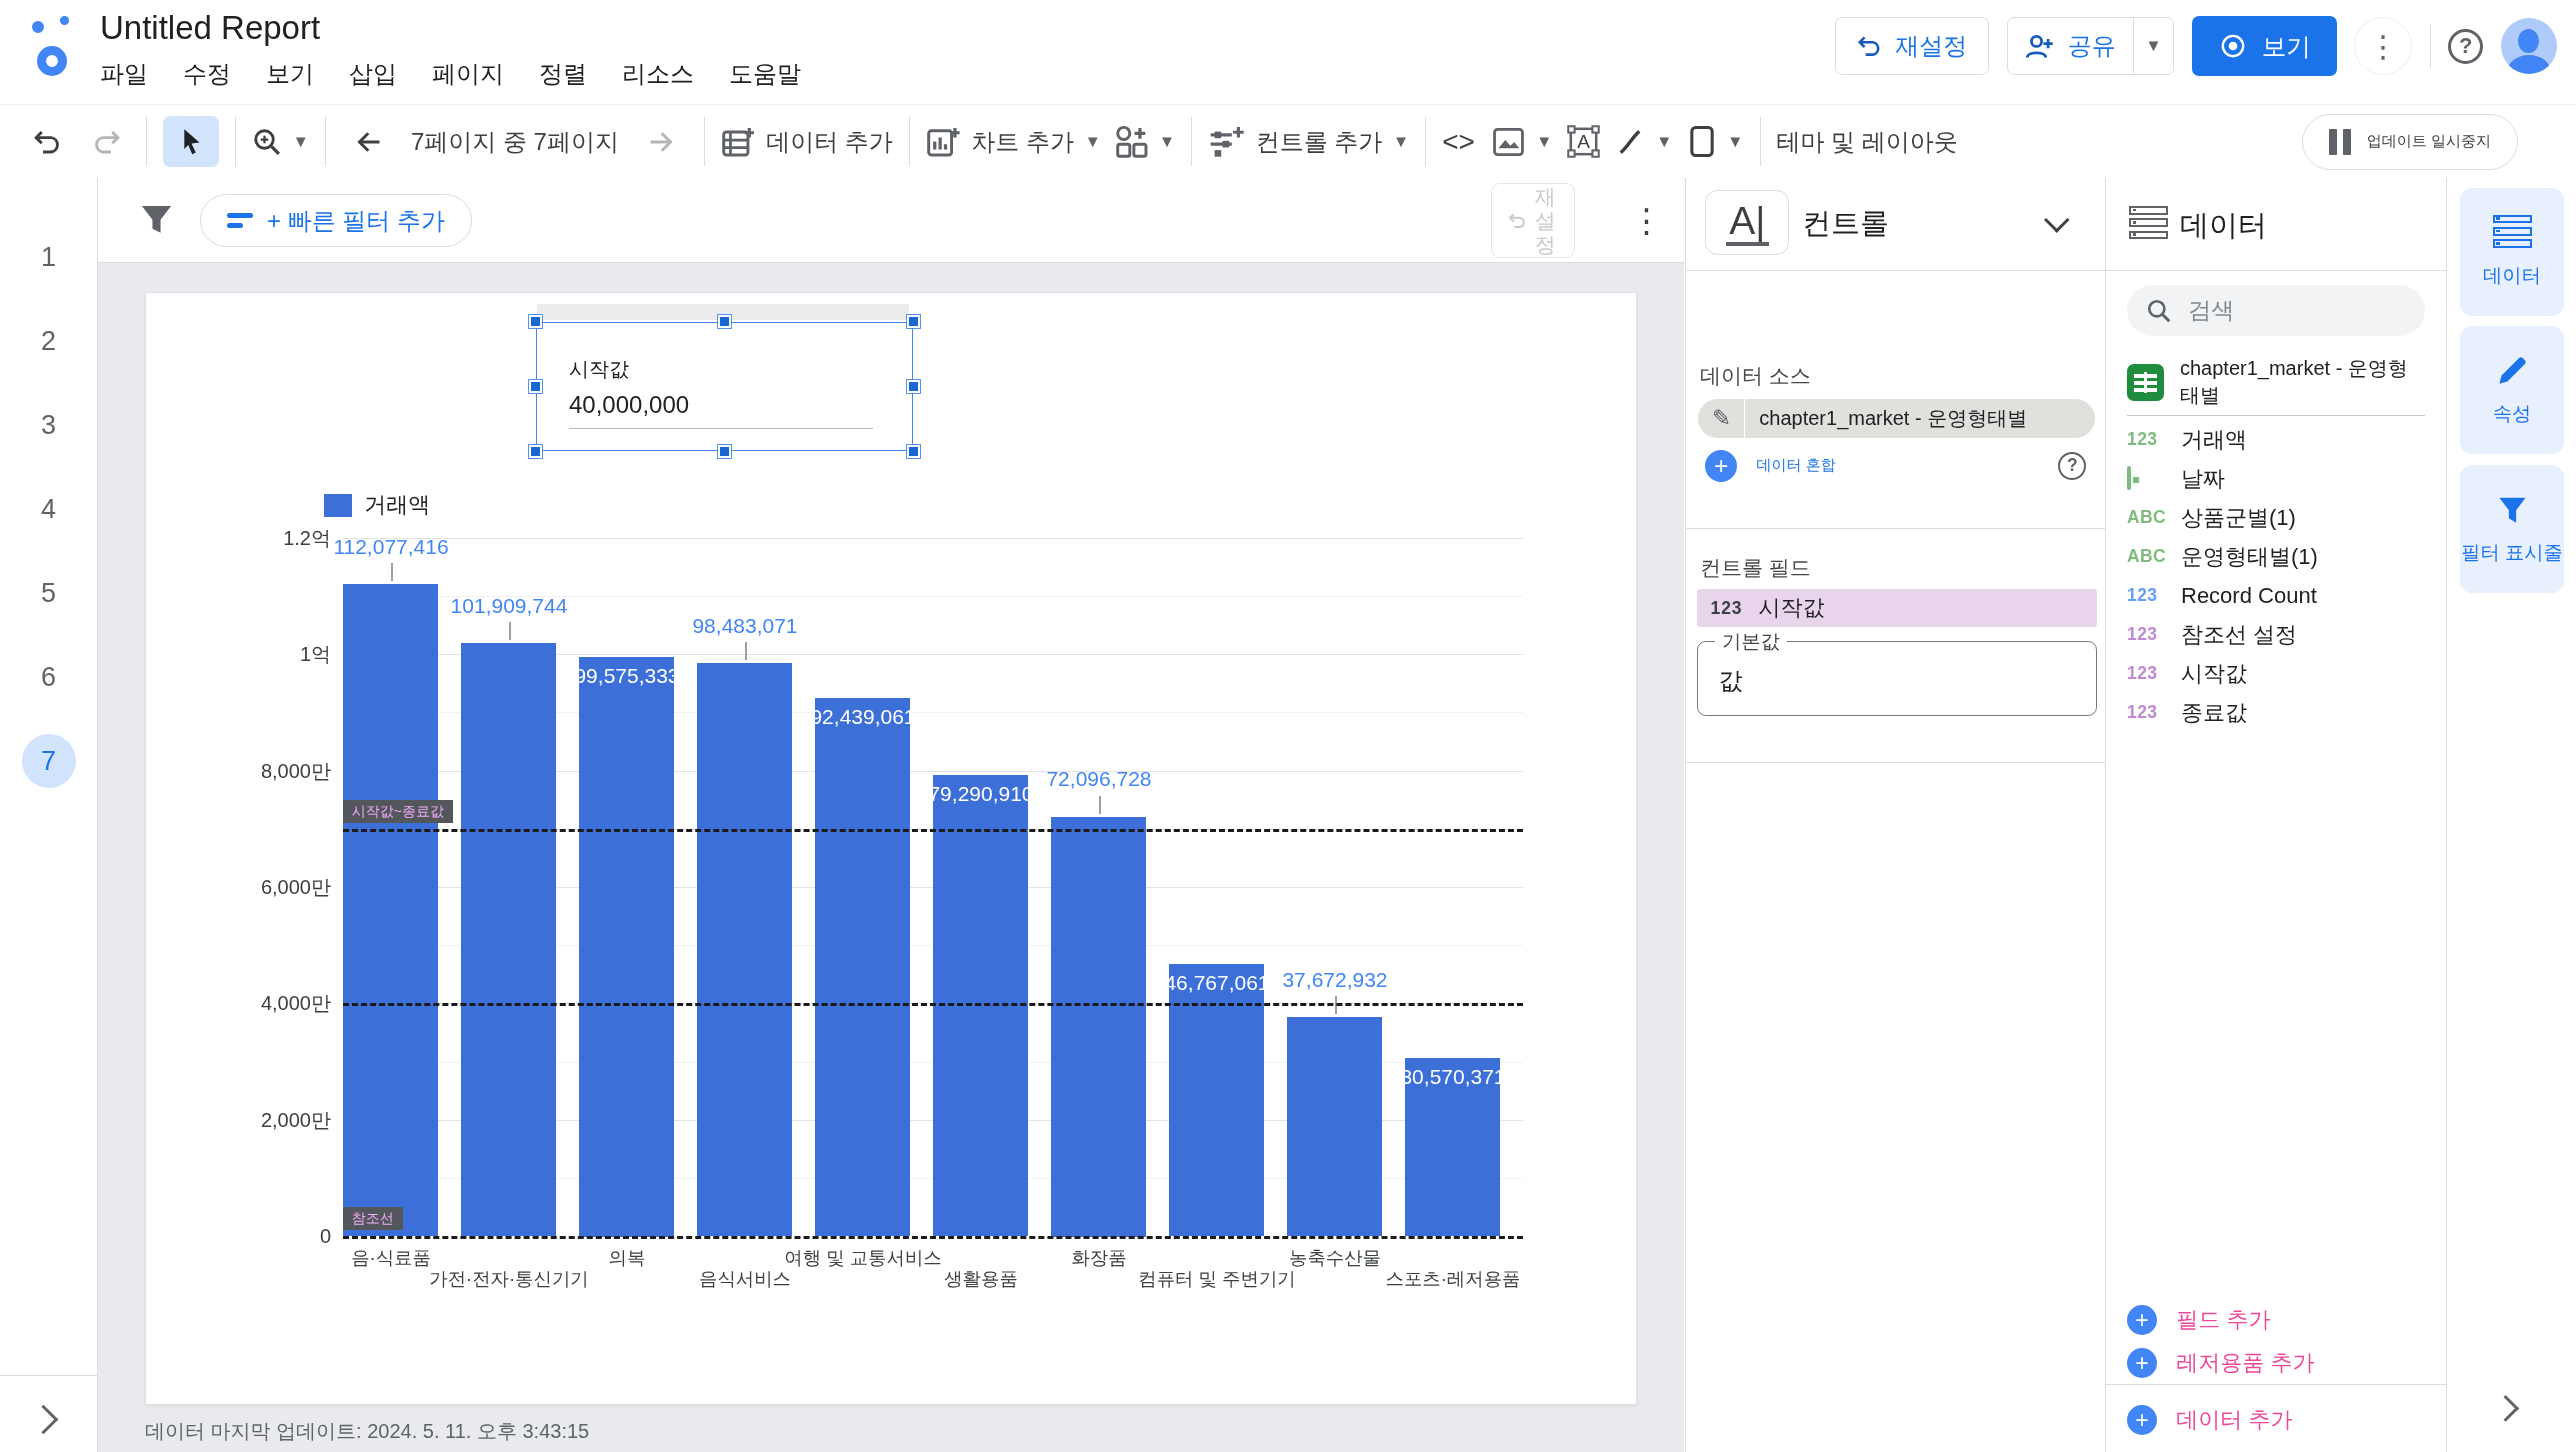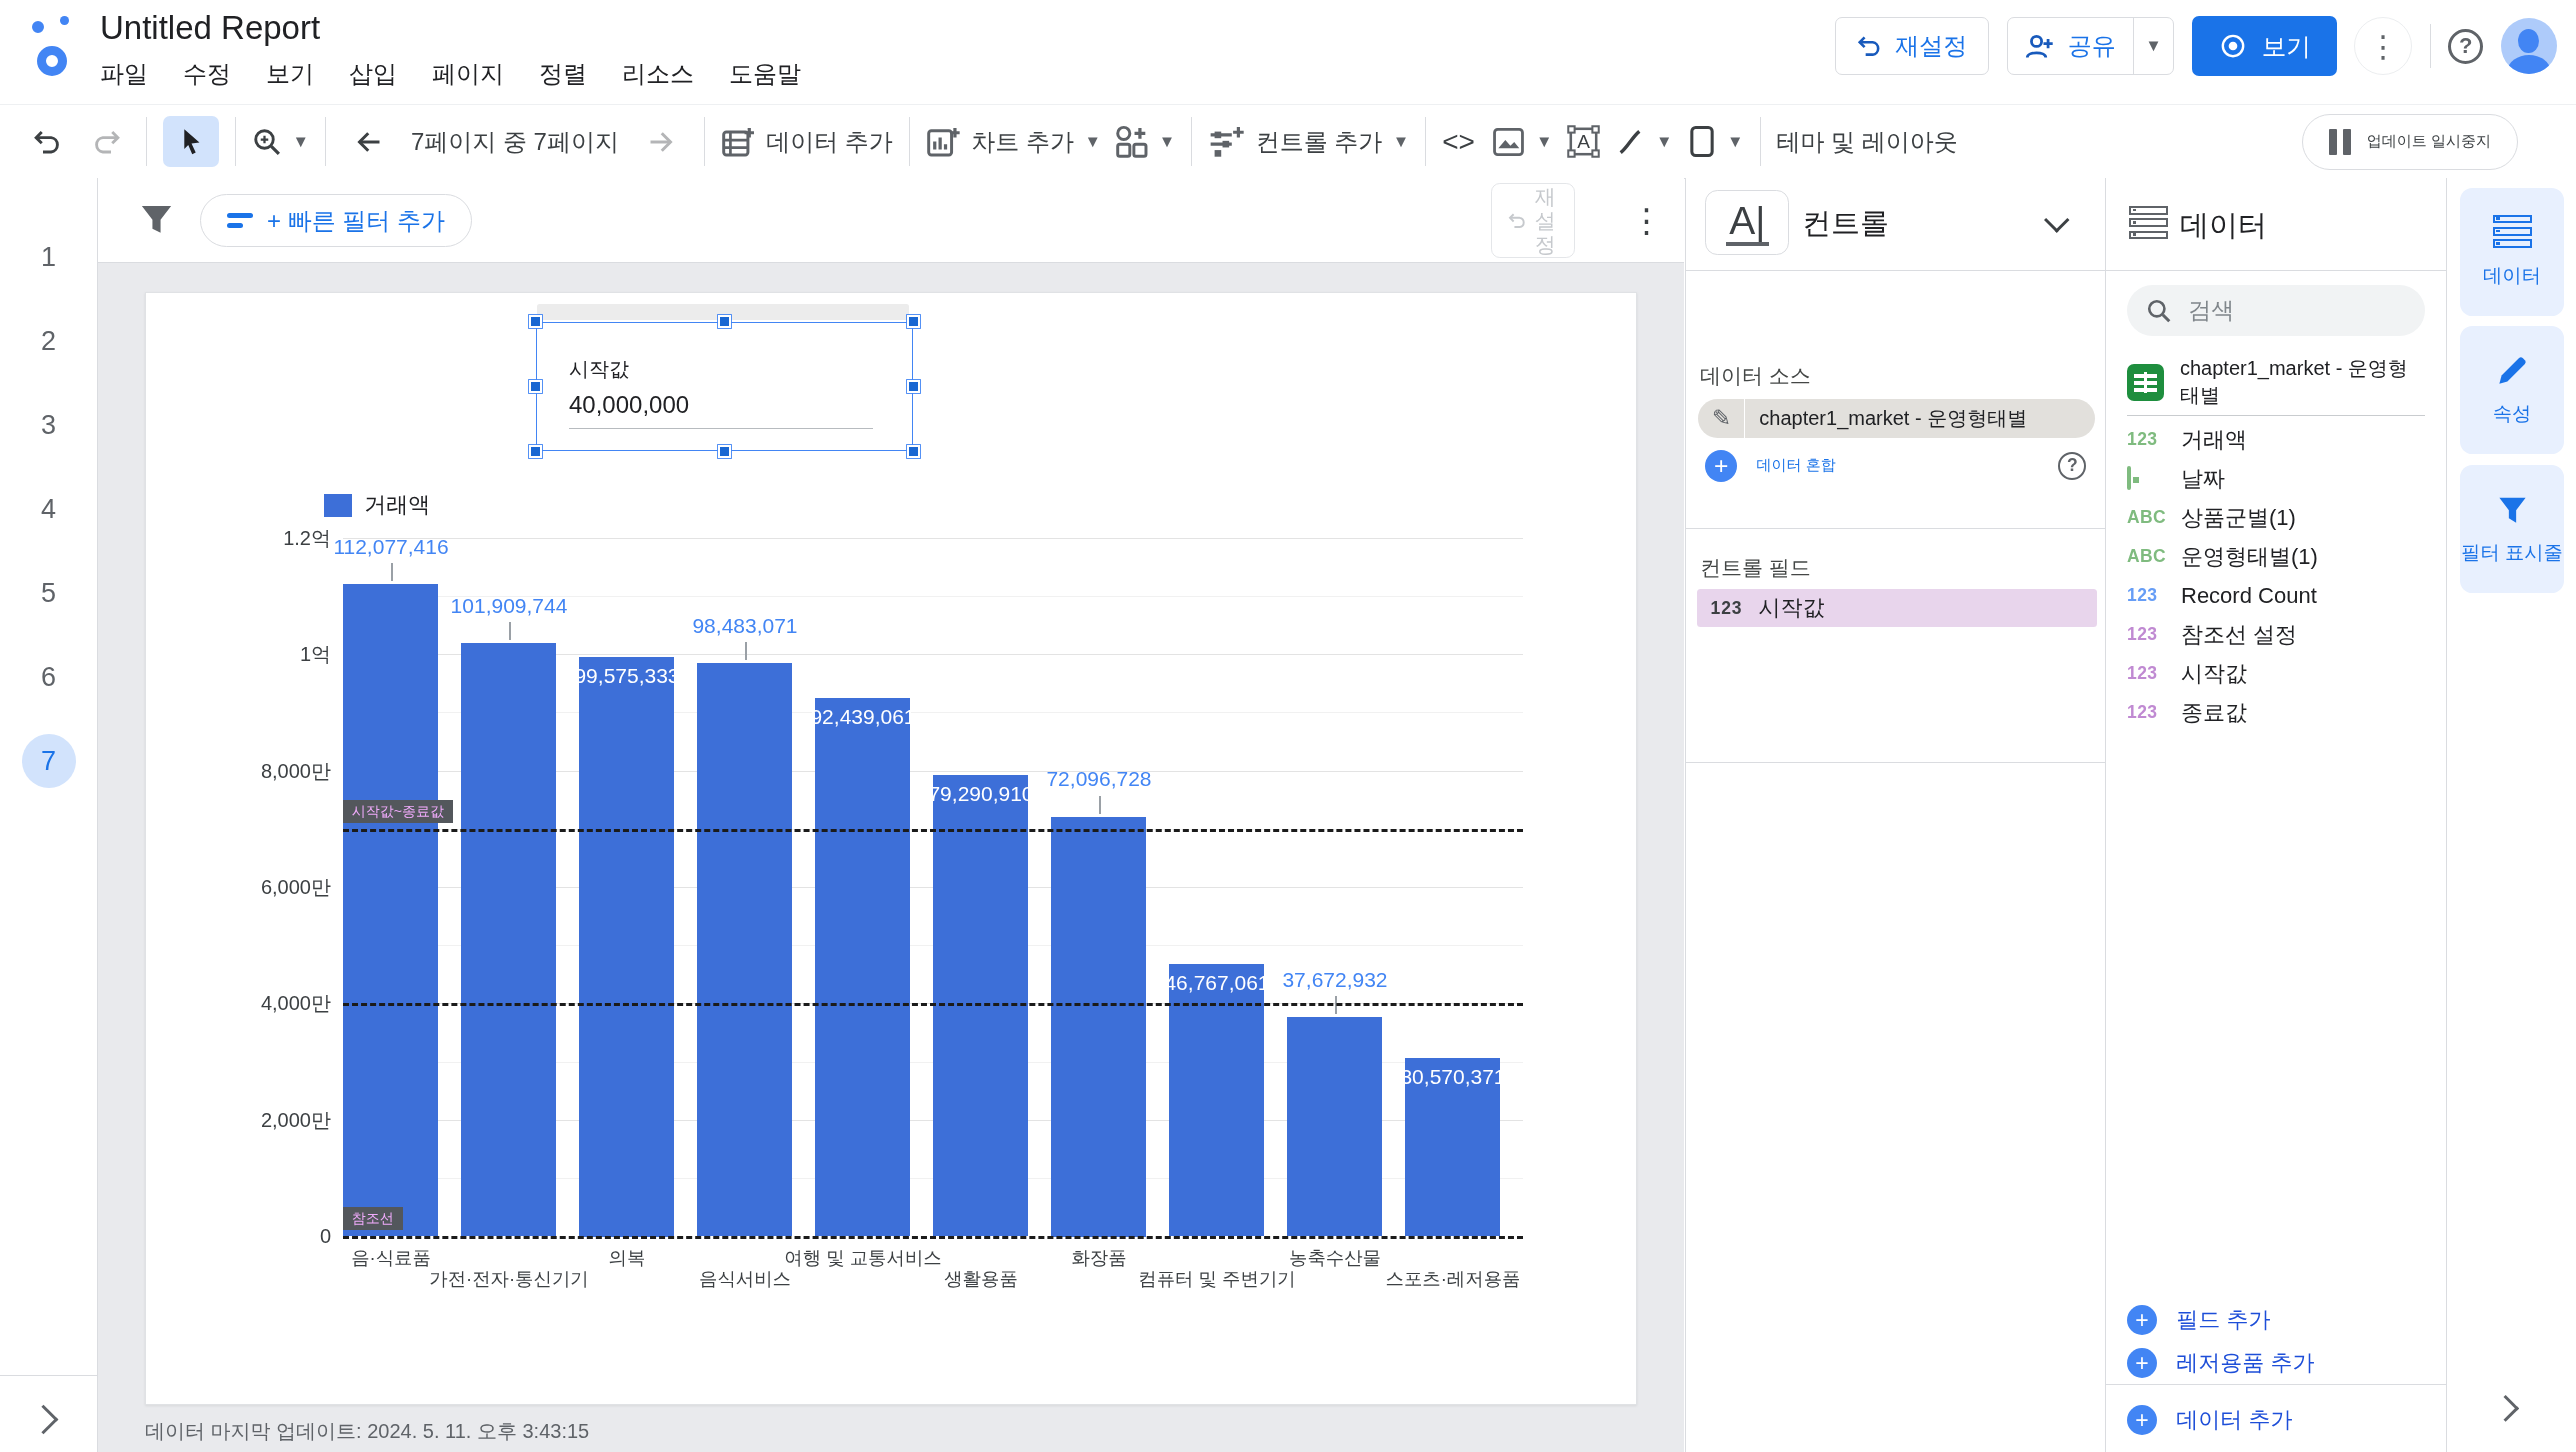--- a/index.html
+++ b/index.html
@@ -131,21 +131,21 @@
   .field-row{height:39px;display:flex;align-items:center;padding-left:21px;}
   .f-icon{width:54px;font-size:17.5px;font-weight:bold;letter-spacing:0.4px;flex:none;}
   .f-icon.green{color:#7fbb7f;}
   .f-icon.blue{color:#669df6;}
   .f-icon.purple{color:#c08ad2;}
   .f-name{font-size:22px;color:#202124;}
   .cal{width:23px;height:23px;border:2.6px solid #7fbb7f;border-radius:3.5px;position:relative;}
   .cal:before{content:"";position:absolute;left:-0.9px;top:-0.9px;right:-0.9px;height:6.1px;background:#7fbb7f;}
   .cal:after{content:"";position:absolute;left:3.5px;top:8.8px;width:6.1px;height:6.1px;background:#7fbb7f;}
   .add-row{position:absolute;left:21px;display:flex;align-items:center;gap:19.3px;}
-  .add-label{font-size:22px;color:#1d4ed8;}
+  .add-label{font-size:22px;color:#ec4899;}
   .dp-bottom-div{position:absolute;left:0;top:1206px;width:100%;height:0.9px;background:#dadce0;}
 
   
   .strip{position:absolute;left:2446px;top:178px;width:130px;height:1275px;background:#fff;border-left:0.9px solid #dadce0;}
   .strip-card{position:absolute;left:13px;width:104px;height:128px;background:#e8f0fe;border-radius:12.3px;display:flex;flex-direction:column;align-items:center;justify-content:center;gap:12.3px;}
   .strip-label{font-size:19.3px;color:#1a73e8;white-space:nowrap;}
   .rows-icon{width:39px;height:35px;position:relative;}
   .rows-icon i{position:absolute;left:0;width:39px;height:8.8px;border:2.6px solid currentColor;display:block;}
   .rows-icon i:nth-child(1){top:0;}
   .rows-icon i:nth-child(2){top:12.3px;}
@@ -498,20 +498,24 @@
       <span class="plus-circle">+</span>
       <span class="blend-label">데이터 혼합</span>
       <span class="help-small">?</span>
     </div>
     <div class="props-div1"></div>
     <div class="sec-label" style="top:376px;">컨트롤 필드</div>
     <div class="param-chip">
       <span class="n123">123</span>
       <span class="pname">시작값</span>
     </div>
+    <div class="default-box">
+      <span class="legend2">기본값</span>
+      <span class="dval">값</span>
+    </div>
     <div class="props-div2"></div>
   </div>
 
   <div class="datapanel">
     <div class="dp-header">
       <div class="rows-icon" style="position:absolute;left:23px;top:28px;color:#5f6368;">
           <i></i>
           <i></i>
           <i></i>
         </div>

